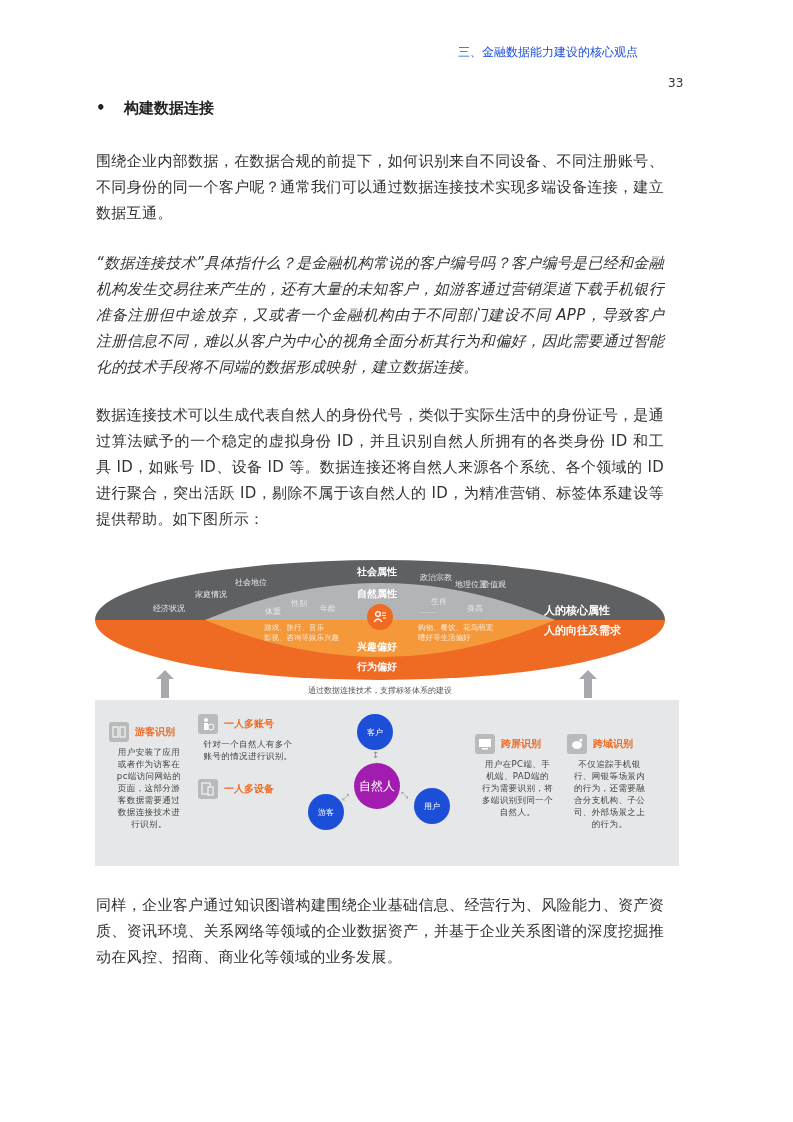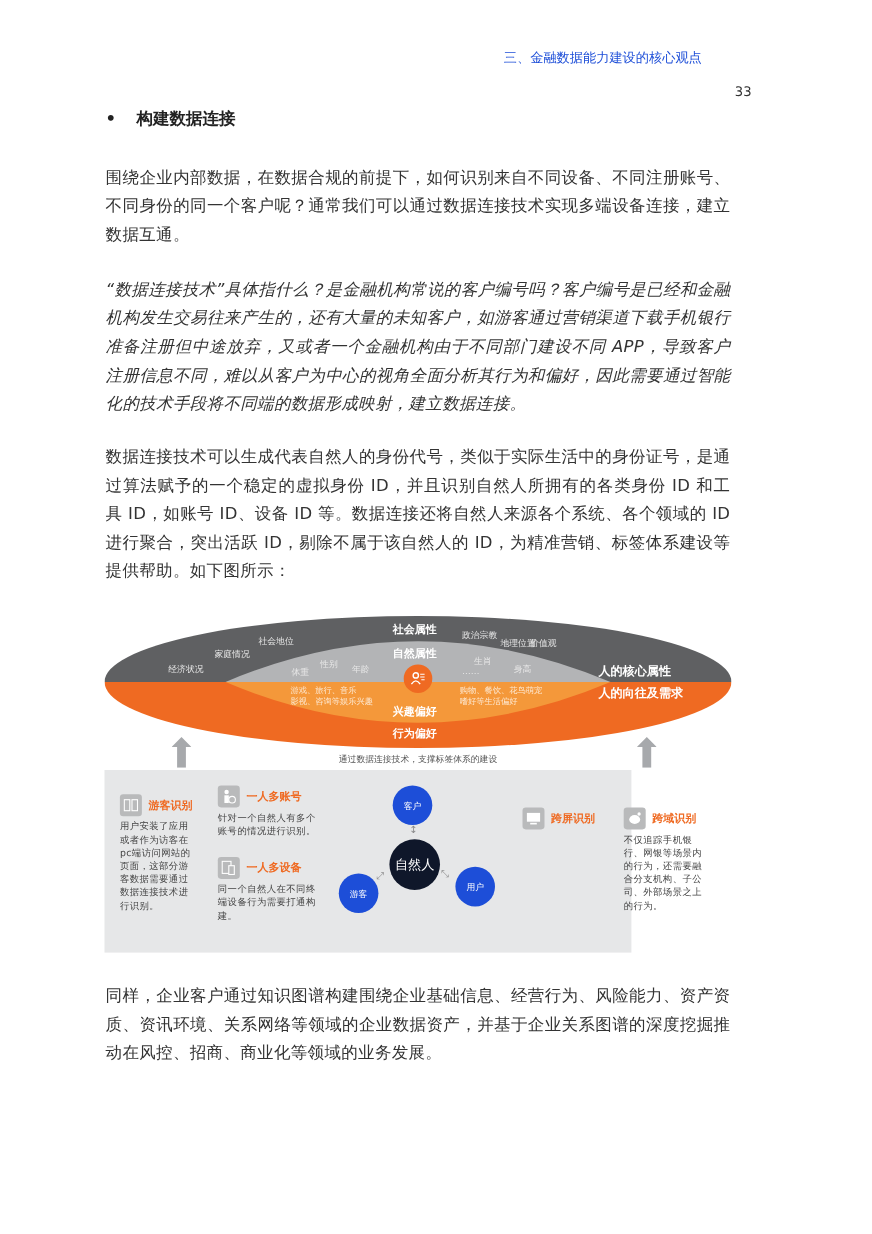--- a/index.html
+++ b/index.html
@@ -23,29 +23,29 @@
   .ellipse-svg { position: absolute; left: 0; top: 0; }
   .d-label { position: absolute; font-size: 8px; color: #e6e6e6; white-space: nowrap; }
   .d-label-w { position: absolute; font-size: 10px; color: #fff; white-space: nowrap; font-weight: bold; }
   .d-label-big { position: absolute; font-size: 11px; color: #fff; white-space: nowrap; font-weight: bold; }
   .d-small-orange { position: absolute; font-size: 7.5px; color: #fde7cf; line-height: 10px; white-space: nowrap; }
   .person-icon { position: absolute; left: 272px; top: 48px; width: 26px; height: 26px; border-radius: 50%; background: #ef6a22; display: flex; align-items: center; justify-content: center; }
 
   .caption { position: absolute; left: 0; top: 129px; width: 570px; text-align: center; font-size: 8px; color: #555; }
   .arrow-up { position: absolute; top: 114px; width: 18px; height: 28px; }
 
-  .panel { position: absolute; left: 0; top: 144px; width: 479px; height: 166px; background: #e6e7e8; }
+  .panel { position: absolute; left: 0; top: 144px; width: 584px; height: 166px; background: #e6e7e8; text-align: center; }
   .feat { position: absolute; }
   .feat-title { display: flex; align-items: center; gap: 6px; }
   .feat-icon { width: 20px; height: 20px; background: #b9babb; border-radius: 3px; display: flex; align-items: center; justify-content: center; }
   .feat-name { color: #ef6a22; font-weight: bold; font-size: 10px; }
   .feat-desc { font-size: 8.5px; color: #444; line-height: 12px; margin-top: 4px; letter-spacing: 0.4px; }
 
   .circle { position: absolute; border-radius: 50%; display: flex; align-items: center; justify-content: center; color: #fff; font-size: 8px; background: #1d4ed8; }
-  .circle.center { background: #0f172a; font-size: 12px; }
+  .circle.center { background: #a21caf; font-size: 12px; }
   .link-arrow { position: absolute; color: #888; font-size: 9px; }
 </style>
 </head>
 <body>
 
 <div class="running-header">三、金融数据能力建设的核心观点</div>
 <div class="page-num">33</div>
 
 <div class="section-heading">
   <span class="bullet">•</span>
@@ -168,45 +168,47 @@
     <div class="feat" style="left:103px;top:79px;width:100px;">
       <div class="feat-title">
         <span class="feat-icon">
             <svg width="14" height="14" viewBox="0 0 14 14">
               <rect x="1" y="1" width="8" height="11" fill="none" stroke="#fff"></rect>
               <rect x="7" y="5" width="5" height="8" fill="#b9babb" stroke="#fff"></rect>
             </svg>
           </span>
         <span class="feat-name">一人多设备</span>
       </div>
-      <div class="feat-desc">
-        <div>同一个自然人在不同终</div>
-        <div>端设备行为需要打通构</div>
-        <div>建。</div>
-      </div>
     </div>
 
     <div class="circle" style="left:262px;top:14px;width:36px;height:36px;">客户</div>
     <div class="circle center" style="left:259px;top:63px;width:46px;height:46px;">自然人</div>
     <div class="circle" style="left:213px;top:94px;width:36px;height:36px;">游客</div>
     <div class="circle" style="left:319px;top:88px;width:36px;height:36px;">用户</div>
     <span class="link-arrow" style="left:277px;top:50px;">↕</span>
     <span class="link-arrow" style="left:247px;top:92px;">⤢</span>
     <span class="link-arrow" style="left:306px;top:90px;">⤡</span>
 
     <div class="feat" style="left:380px;top:34px;width:85px;">
       <div class="feat-title">
         <span class="feat-icon">
             <svg width="14" height="14" viewBox="0 0 14 14">
               <rect x="1" y="2" width="12" height="8" fill="#fff"></rect>
               <rect x="4" y="11" width="6" height="1.5" fill="#fff"></rect>
             </svg>
           </span>
         <span class="feat-name">跨屏识别</span>
       </div>
+      <div class="feat-desc">
+        <div>用户在PC端、手</div>
+        <div>机端、PAD端的</div>
+        <div>行为需要识别，将</div>
+        <div>多端识别到同一个</div>
+        <div>自然人。</div>
+      </div>
     </div>
 
     <div class="feat" style="left:472px;top:34px;width:85px;">
       <div class="feat-title">
         <span class="feat-icon">
             <svg width="14" height="14" viewBox="0 0 14 14">
               <ellipse cx="7" cy="8" rx="5" ry="4" fill="#fff"></ellipse>
               <circle cx="11" cy="3" r="1.5" fill="#fff"></circle>
             </svg>
           </span>

